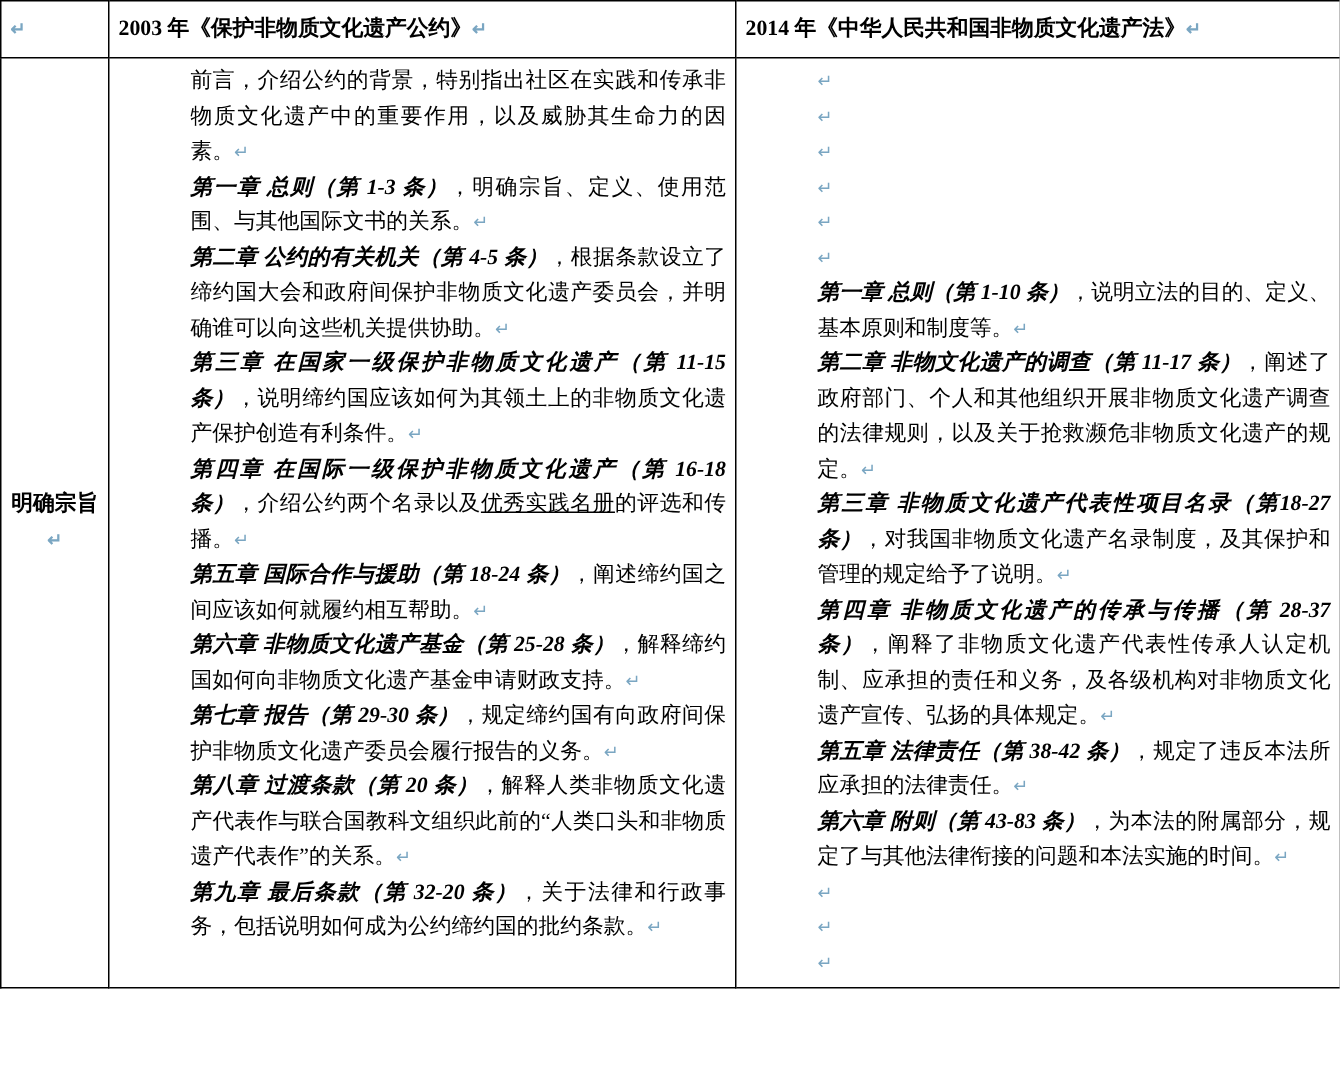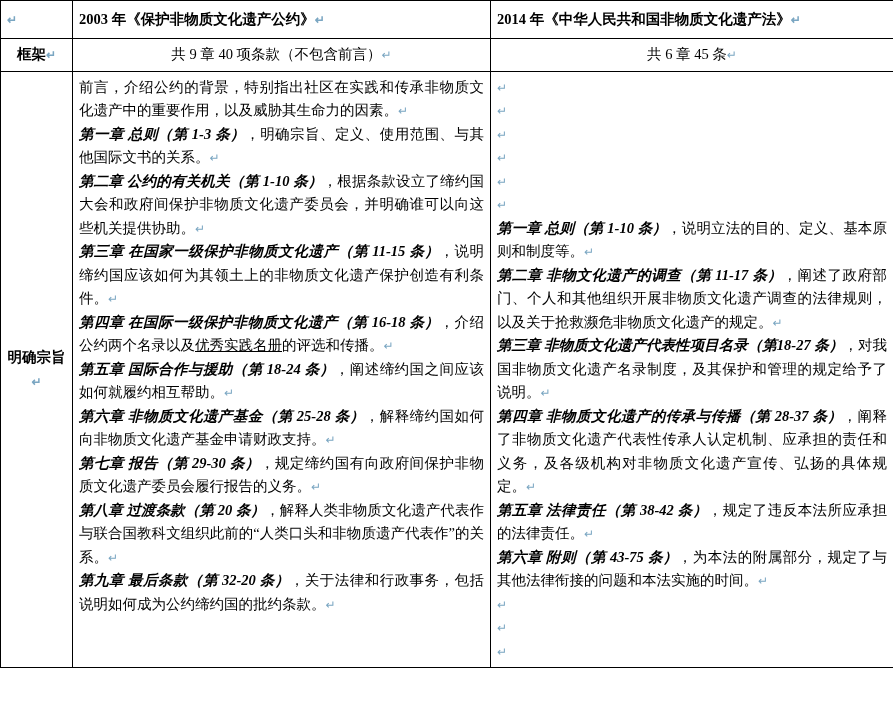--- a/index.html
+++ b/index.html
@@ -68,50 +68,45 @@
     color: #7aa6c2;
     font-family: "Liberation Sans", sans-serif;
     font-size: 12px;
     line-height: 1;
   }
   .blank-line {
     height: 1.62em;
     line-height: 1.62;
     margin: 0;
   }
-  .cell-inner { display: block; }
+  .cell-inner { display: block; margin-left: 48px; }
 </style>
 </head>
 <body>
 
 <div class="doc">
   <table class="cmp">
     <colgroup>
       <col class="col-label">
       <col class="col-a">
       <col class="col-b">
     </colgroup>
     <tbody>
       <tr>
         <td class="hdr-cell hdr-blank"><span class="pilcrow">↵</span></td>
         <td class="hdr-cell"><span>2003 年《保护非物质文化遗产公约》</span><span class="pilcrow">↵</span></td>
         <td class="hdr-cell"><span>2014 年《中华人民共和国非物质文化遗产法》</span><span class="pilcrow">↵</span></td>
       </tr>
       <tr>
-        <td class="row-label"><span>框架</span><span class="pilcrow">↵</span></td>
-        <td class="center-mid"><span>共 9 章 40 项条款（不包含前言）</span><span class="pilcrow">↵</span></td>
-        <td class="center-mid"><span>共 6 章 45 条</span><span class="pilcrow">↵</span></td>
-      </tr>
-      <tr>
         <td class="row-label"><span>明确宗旨</span><span class="pilcrow">↵</span></td>
         <td class="body-cell">
           <div class="cell-inner" id="col-a-body">
               <p>前言，介绍公约的背景，特别指出社区在实践和传承非物质文化遗产中的重要作用，以及威胁其生命力的因素。<span class="pilcrow">↵</span></p>
               <p><b>第一章  总则（第 1-3 条）</b>，明确宗旨、定义、使用范围、与其他国际文书的关系。<span class="pilcrow">↵</span></p>
-              <p><b>第二章  公约的有关机关（第 1-10 条）</b>，根据条款设立了缔约国大会和政府间保护非物质文化遗产委员会，并明确谁可以向这些机关提供协助。<span class="pilcrow">↵</span></p>
+              <p><b>第二章  公约的有关机关（第 4-5 条）</b>，根据条款设立了缔约国大会和政府间保护非物质文化遗产委员会，并明确谁可以向这些机关提供协助。<span class="pilcrow">↵</span></p>
               <p><b>第三章  在国家一级保护非物质文化遗产（第 11-15 条）</b>，说明缔约国应该如何为其领土上的非物质文化遗产保护创造有利条件。<span class="pilcrow">↵</span></p>
               <p><b>第四章  在国际一级保护非物质文化遗产（第 16-18 条）</b>，介绍公约两个名录以及<span class="u">优秀实践名册</span>的评选和传播。<span class="pilcrow">↵</span></p>
               <p><b>第五章  国际合作与援助（第 18-24 条）</b>，阐述缔约国之间应该如何就履约相互帮助。<span class="pilcrow">↵</span></p>
               <p><b>第六章  非物质文化遗产基金（第 25-28 条）</b>，解释缔约国如何向非物质文化遗产基金申请财政支持。<span class="pilcrow">↵</span></p>
               <p><b>第七章  报告（第 29-30 条）</b>，规定缔约国有向政府间保护非物质文化遗产委员会履行报告的义务。<span class="pilcrow">↵</span></p>
               <p><b>第八章  过渡条款（第 20 条）</b>，解释人类非物质文化遗产代表作与联合国教科文组织此前的“人类口头和非物质遗产代表作”的关系。<span class="pilcrow">↵</span></p>
               <p><b>第九章  最后条款（第 32-20 条）</b>，关于法律和行政事务，包括说明如何成为公约缔约国的批约条款。<span class="pilcrow">↵</span></p>
             </div>
         </td>
         <td class="body-cell">
@@ -120,21 +115,21 @@
               <p class="blank-line"><span class="pilcrow">↵</span></p>
               <p class="blank-line"><span class="pilcrow">↵</span></p>
               <p class="blank-line"><span class="pilcrow">↵</span></p>
               <p class="blank-line"><span class="pilcrow">↵</span></p>
               <p class="blank-line"><span class="pilcrow">↵</span></p>
               <p><b>第一章  总则（第 1-10 条）</b>，说明立法的目的、定义、基本原则和制度等。<span class="pilcrow">↵</span></p>
               <p><b>第二章  非物文化遗产的调查（第 11-17 条）</b>，阐述了政府部门、个人和其他组织开展非物质文化遗产调查的法律规则，以及关于抢救濒危非物质文化遗产的规定。<span class="pilcrow">↵</span></p>
               <p><b>第三章  非物质文化遗产代表性项目名录（第18-27 条）</b>，对我国非物质文化遗产名录制度，及其保护和管理的规定给予了说明。<span class="pilcrow">↵</span></p>
               <p><b>第四章  非物质文化遗产的传承与传播（第 28-37 条）</b>，阐释了非物质文化遗产代表性传承人认定机制、应承担的责任和义务，及各级机构对非物质文化遗产宣传、弘扬的具体规定。<span class="pilcrow">↵</span></p>
               <p><b>第五章  法律责任（第 38-42 条）</b>，规定了违反本法所应承担的法律责任。<span class="pilcrow">↵</span></p>
-              <p><b>第六章  附则（第 43-75 条）</b>，为本法的附属部分，规定了与其他法律衔接的问题和本法实施的时间。<span class="pilcrow">↵</span></p>
+              <p><b>第六章  附则（第 43-83 条）</b>，为本法的附属部分，规定了与其他法律衔接的问题和本法实施的时间。<span class="pilcrow">↵</span></p>
               <p class="blank-line"><span class="pilcrow">↵</span></p>
               <p class="blank-line"><span class="pilcrow">↵</span></p>
               <p class="blank-line"><span class="pilcrow">↵</span></p>
             </div>
         </td>
       </tr>
     </tbody>
   </table>
 </div>
 

